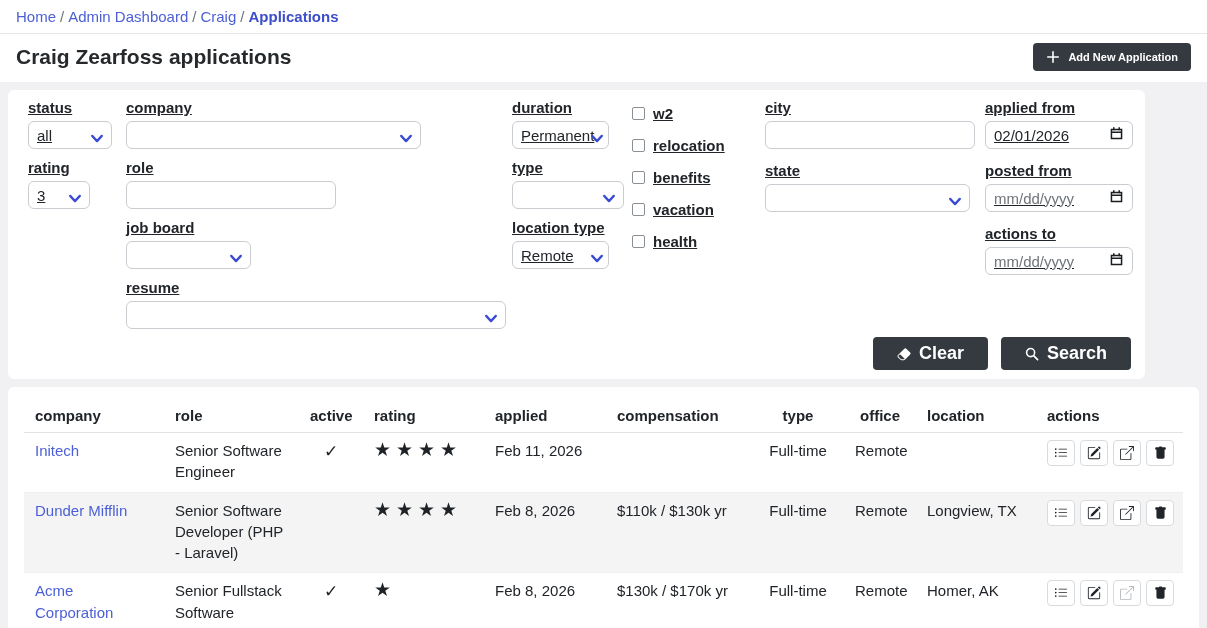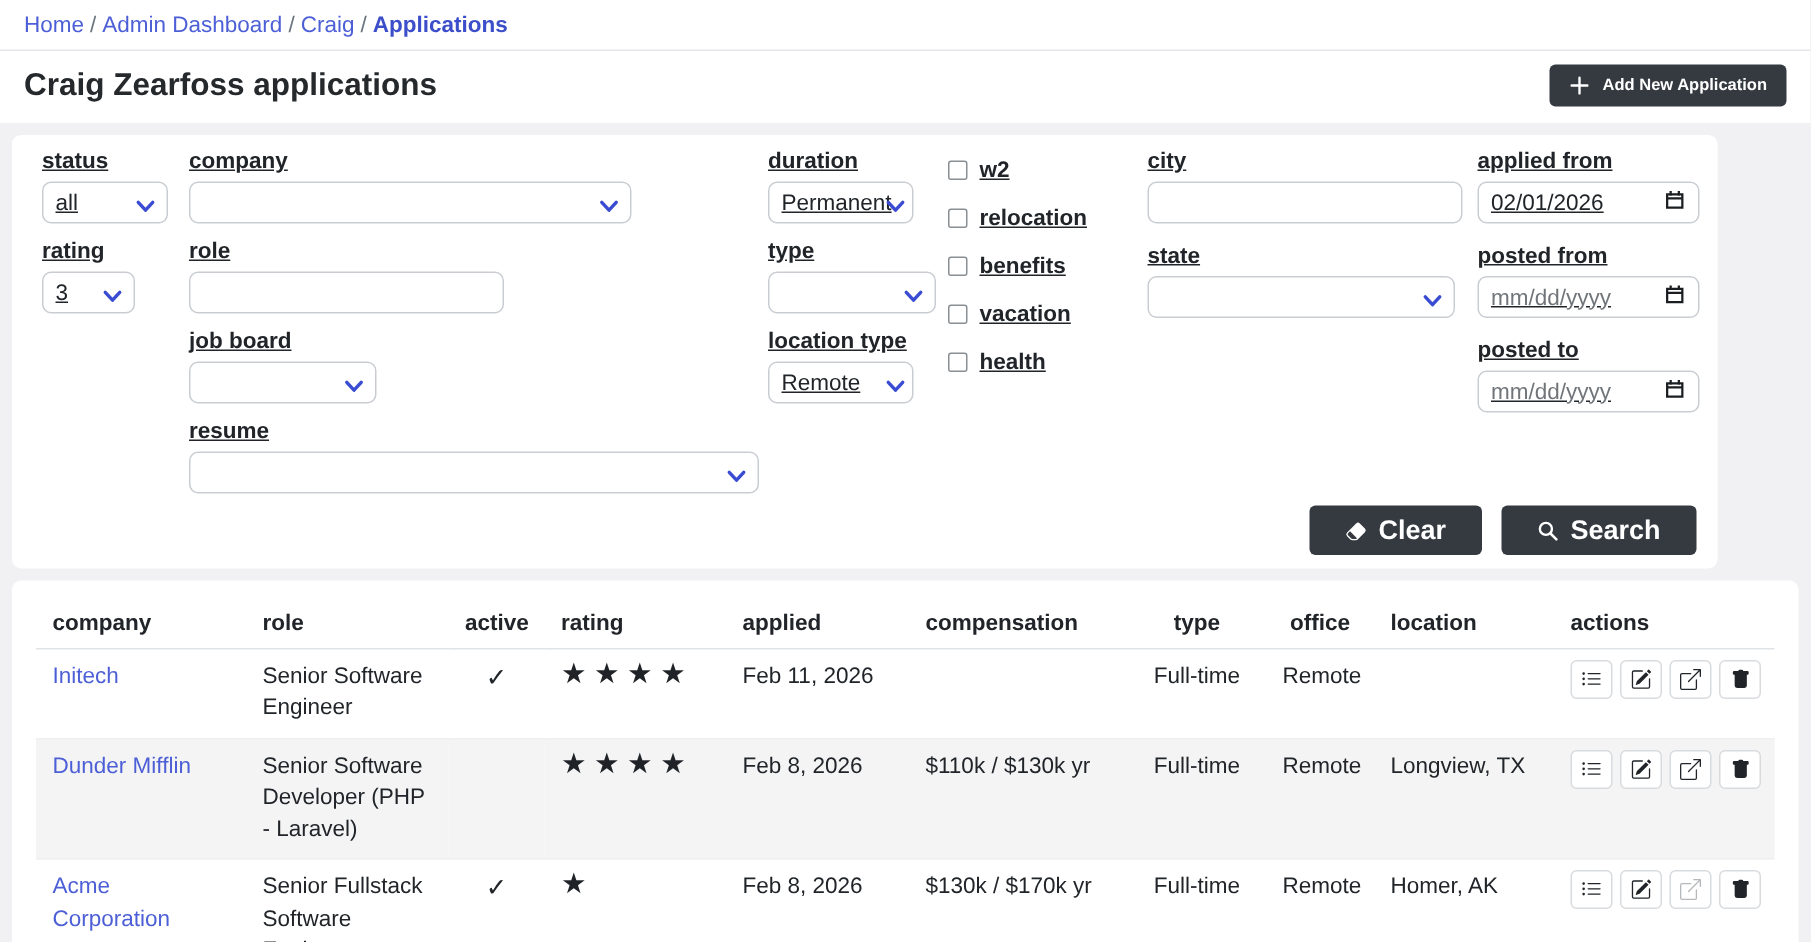--- a/index.html
+++ b/index.html
@@ -248,21 +248,21 @@
           <span class="flabel">posted from</span>
           <div class="ctl datebox" style="width:148px;">
             <span class="dval placeholder">mm/dd/yyyy</span>
             <span><svg width="15" height="15" viewBox="0 0 16 16">
                   <path fill="none" stroke="#1b1e21" stroke-width="1.6" d="M2.6 3.8h10.8v9.4H2.6z"></path>
                   <path stroke="#1b1e21" stroke-width="1.6" d="M2.6 6.6h10.8M5.1 1.4v3.2M10.9 1.4v3.2"></path>
                 </svg></span>
           </div>
         </div>
         <div class="field">
-          <span class="flabel">posted to</span>
+          <span class="flabel">actions to</span>
           <div class="ctl datebox" style="width:148px;">
             <span class="dval placeholder">mm/dd/yyyy</span>
             <span><svg width="15" height="15" viewBox="0 0 16 16">
                   <path fill="none" stroke="#1b1e21" stroke-width="1.6" d="M2.6 3.8h10.8v9.4H2.6z"></path>
                   <path stroke="#1b1e21" stroke-width="1.6" d="M2.6 6.6h10.8M5.1 1.4v3.2M10.9 1.4v3.2"></path>
                 </svg></span>
           </div>
         </div>
       </div>
     </div>

